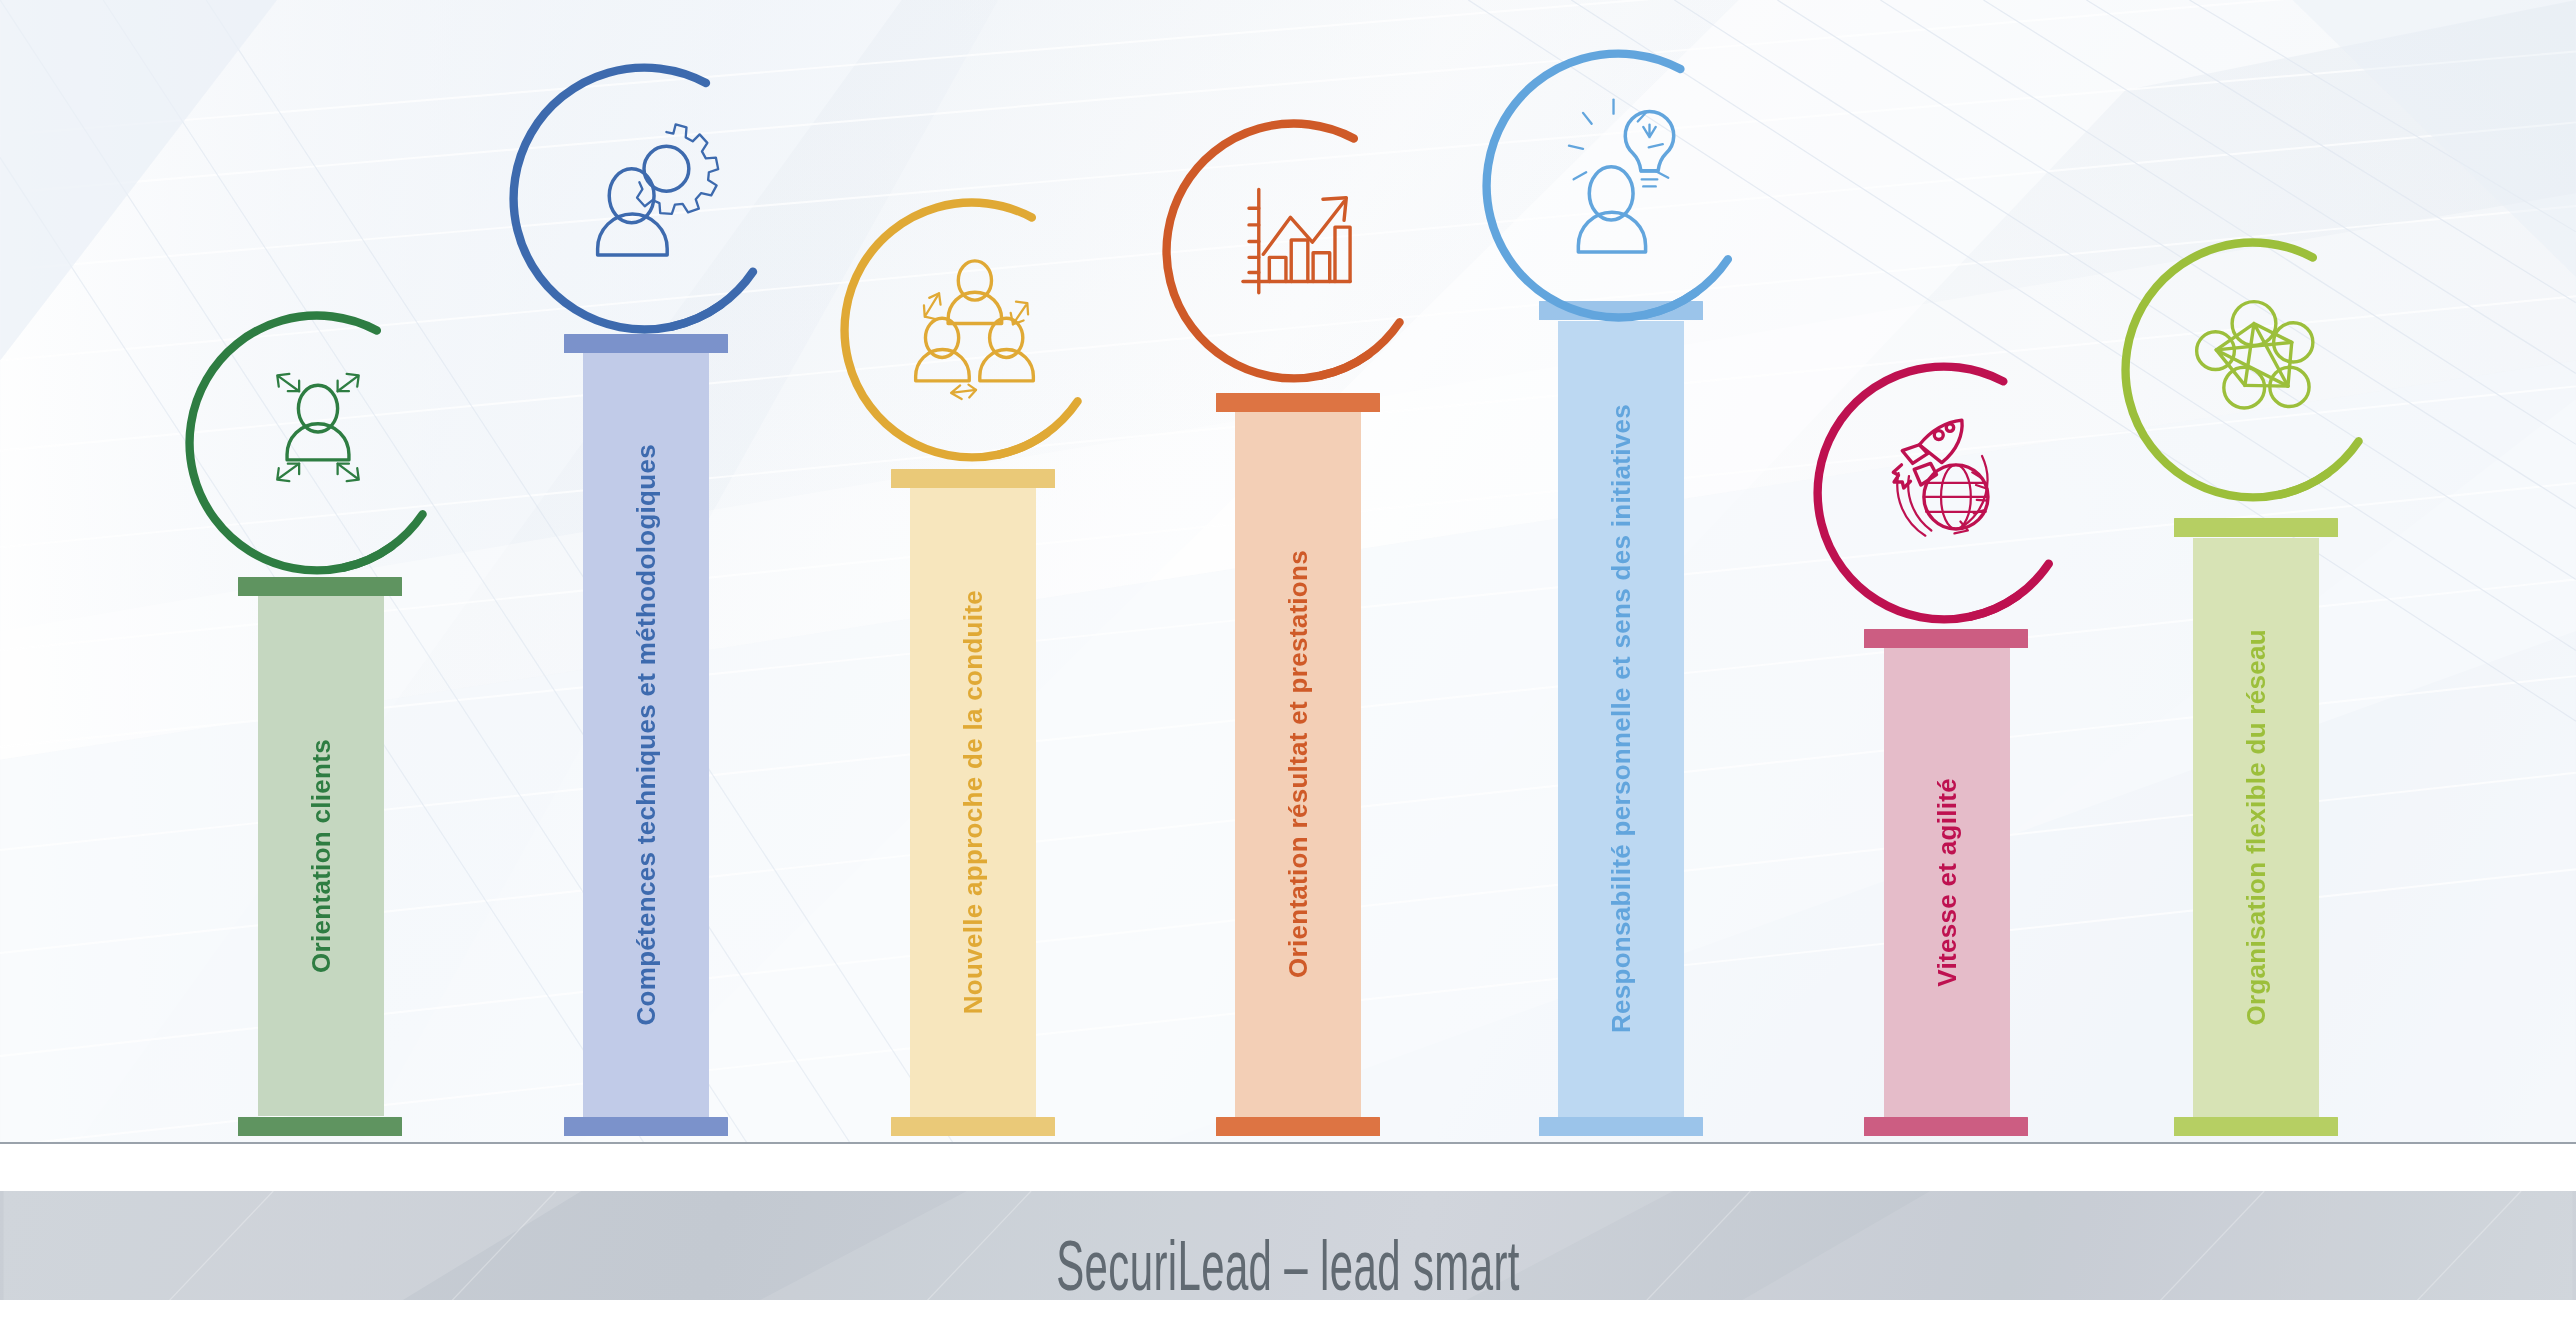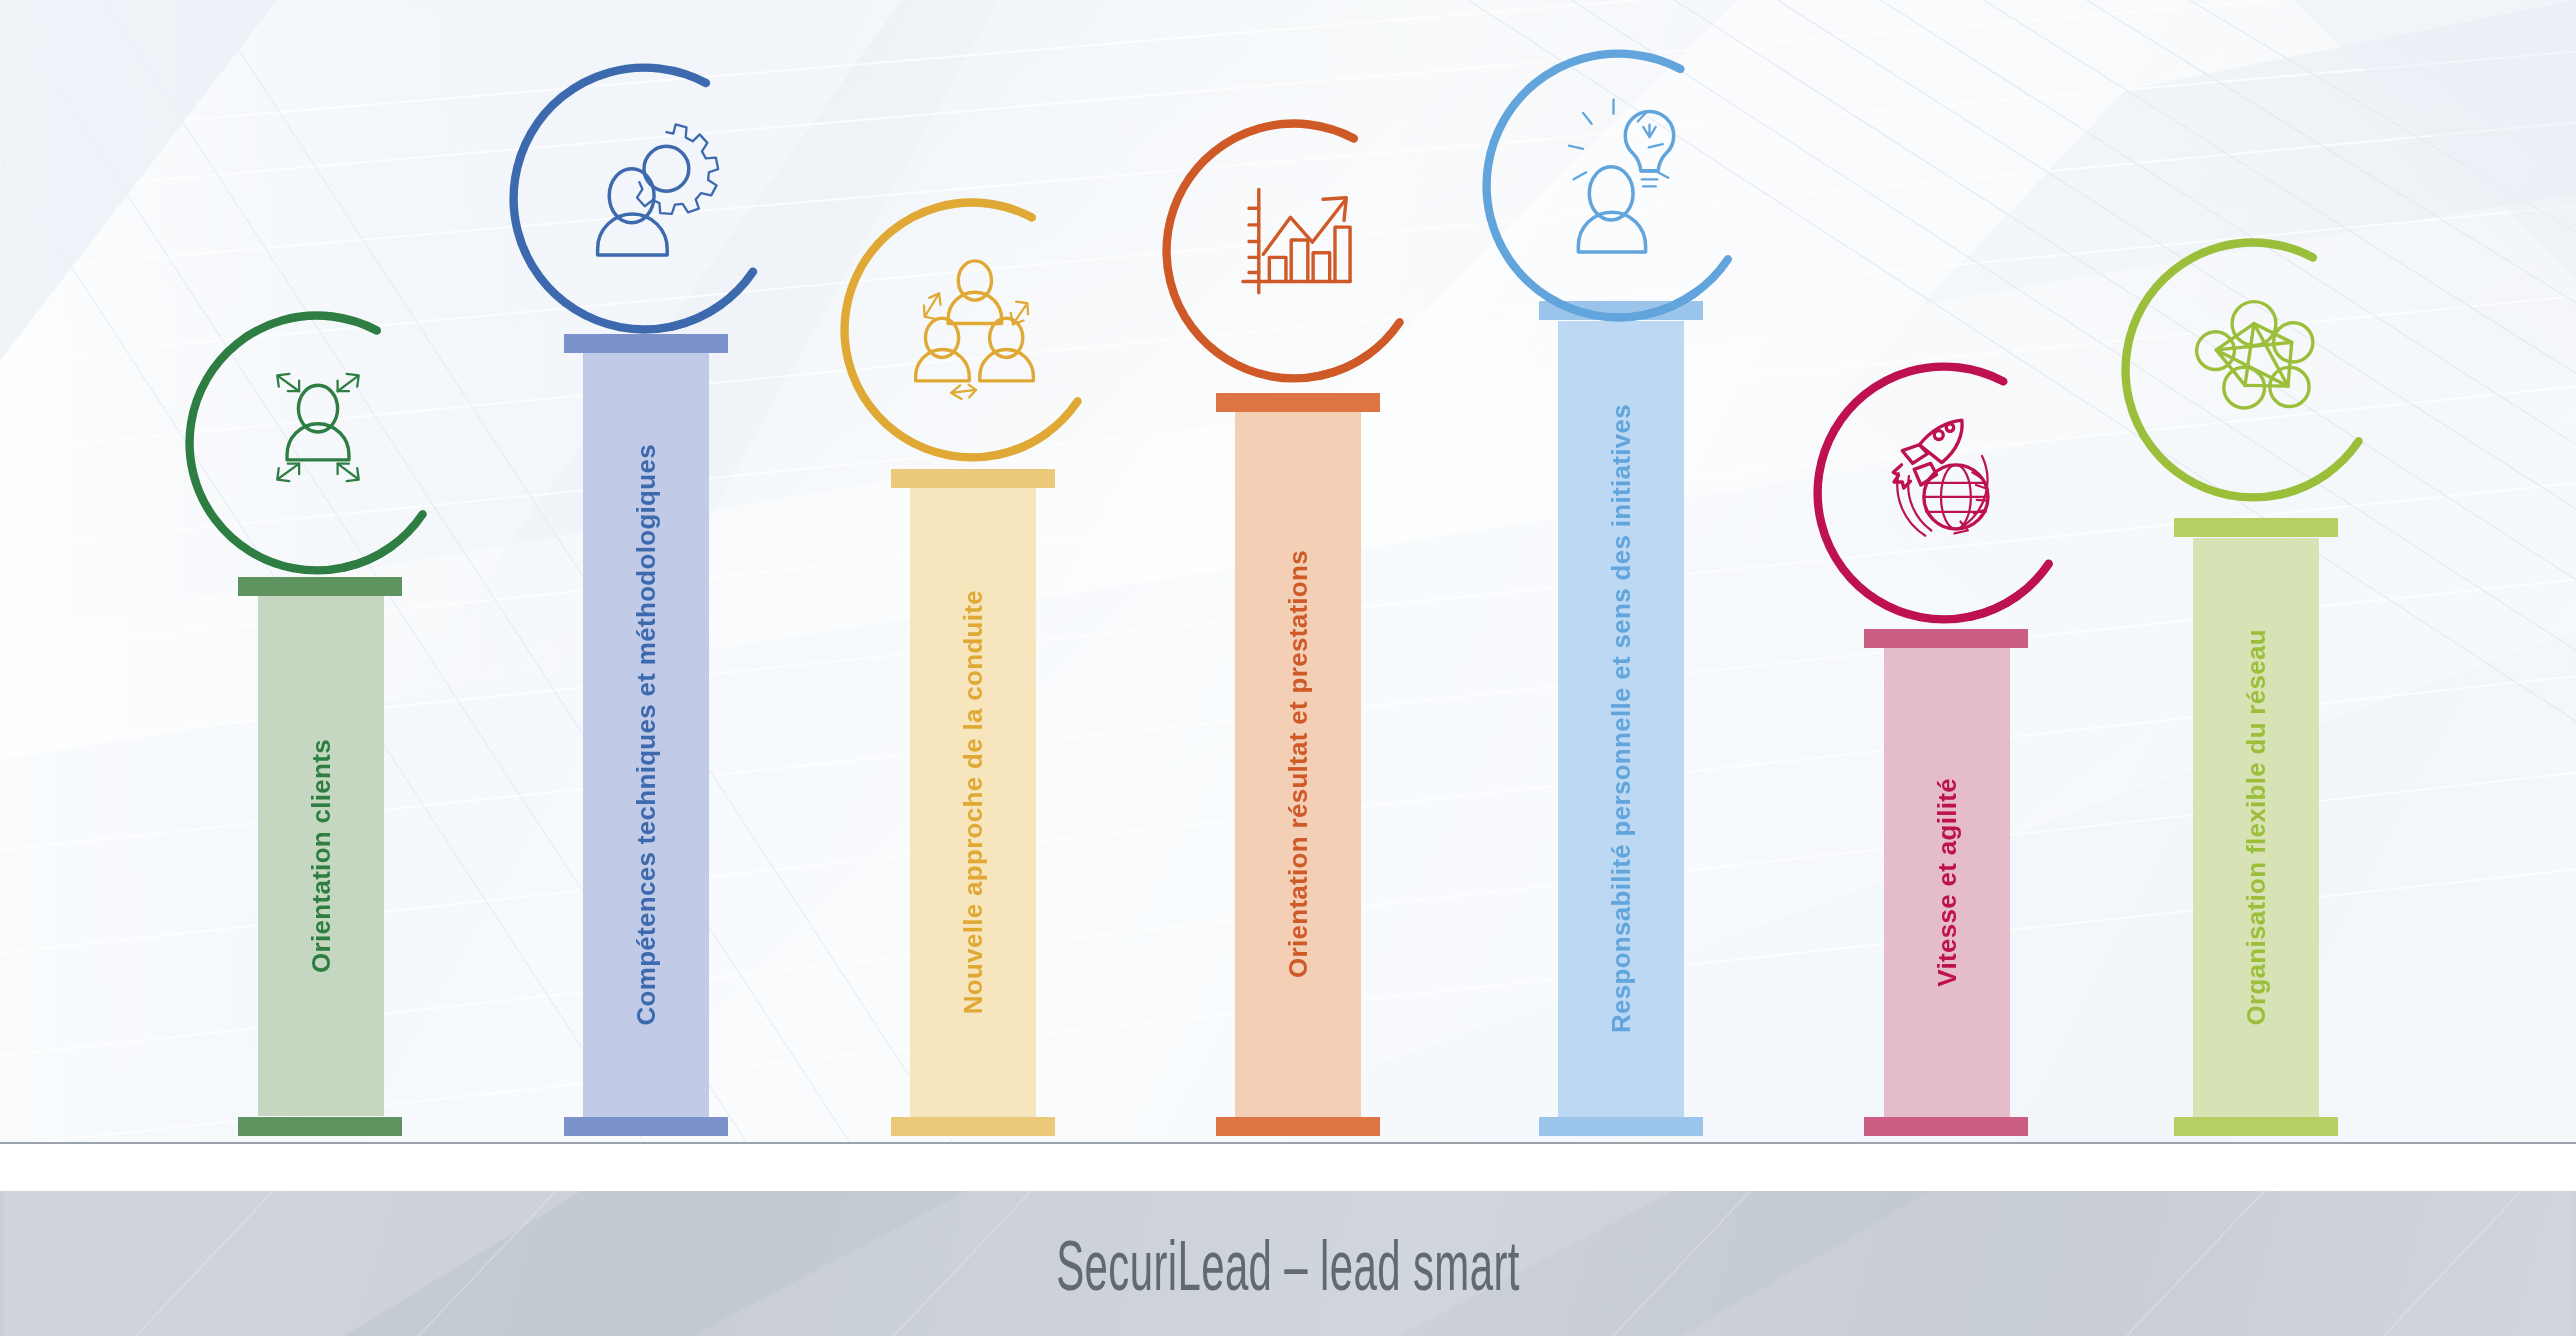--- a/index.html
+++ b/index.html
@@ -28,21 +28,21 @@
     position:absolute;left:0;top:1142px;width:2576px;height:1.9px;
     background:#9aa2ab;
   }
   .ground-white{
     position:absolute;left:0;top:1144px;width:2576px;height:47px;
     background:#ffffff;
   }
 
   
   .footer-bar{
-    position:absolute;left:0;top:1191px;width:2576px;height:145px;
+    position:absolute;left:0;top:1191px;width:2576px;height:109px;
     background:linear-gradient(105deg,#c9ced5 0%,#c3c9d1 28%,#ccd1d8 55%,#c2c8d0 78%,#cdd2d9 100%);
     overflow:hidden;
   }
   .footer-title{
     position:absolute;left:0;top:0;width:2576px;height:149px;
     display:flex;align-items:center;justify-content:center;
     font-size:70px;color:#616a72;letter-spacing:0.6px;
     transform:scaleX(0.60);transform-origin:center center;
     white-space:nowrap;
   }

